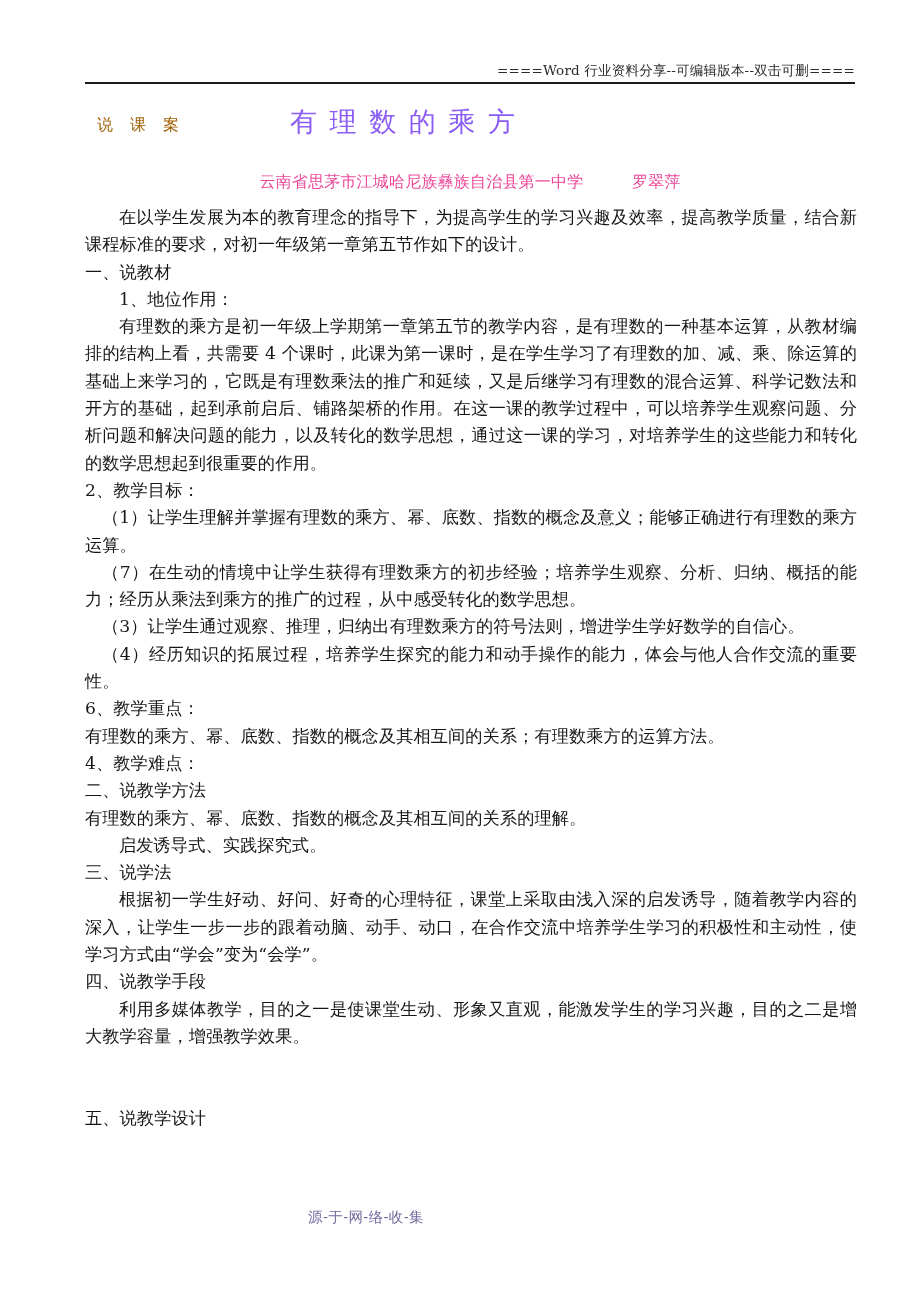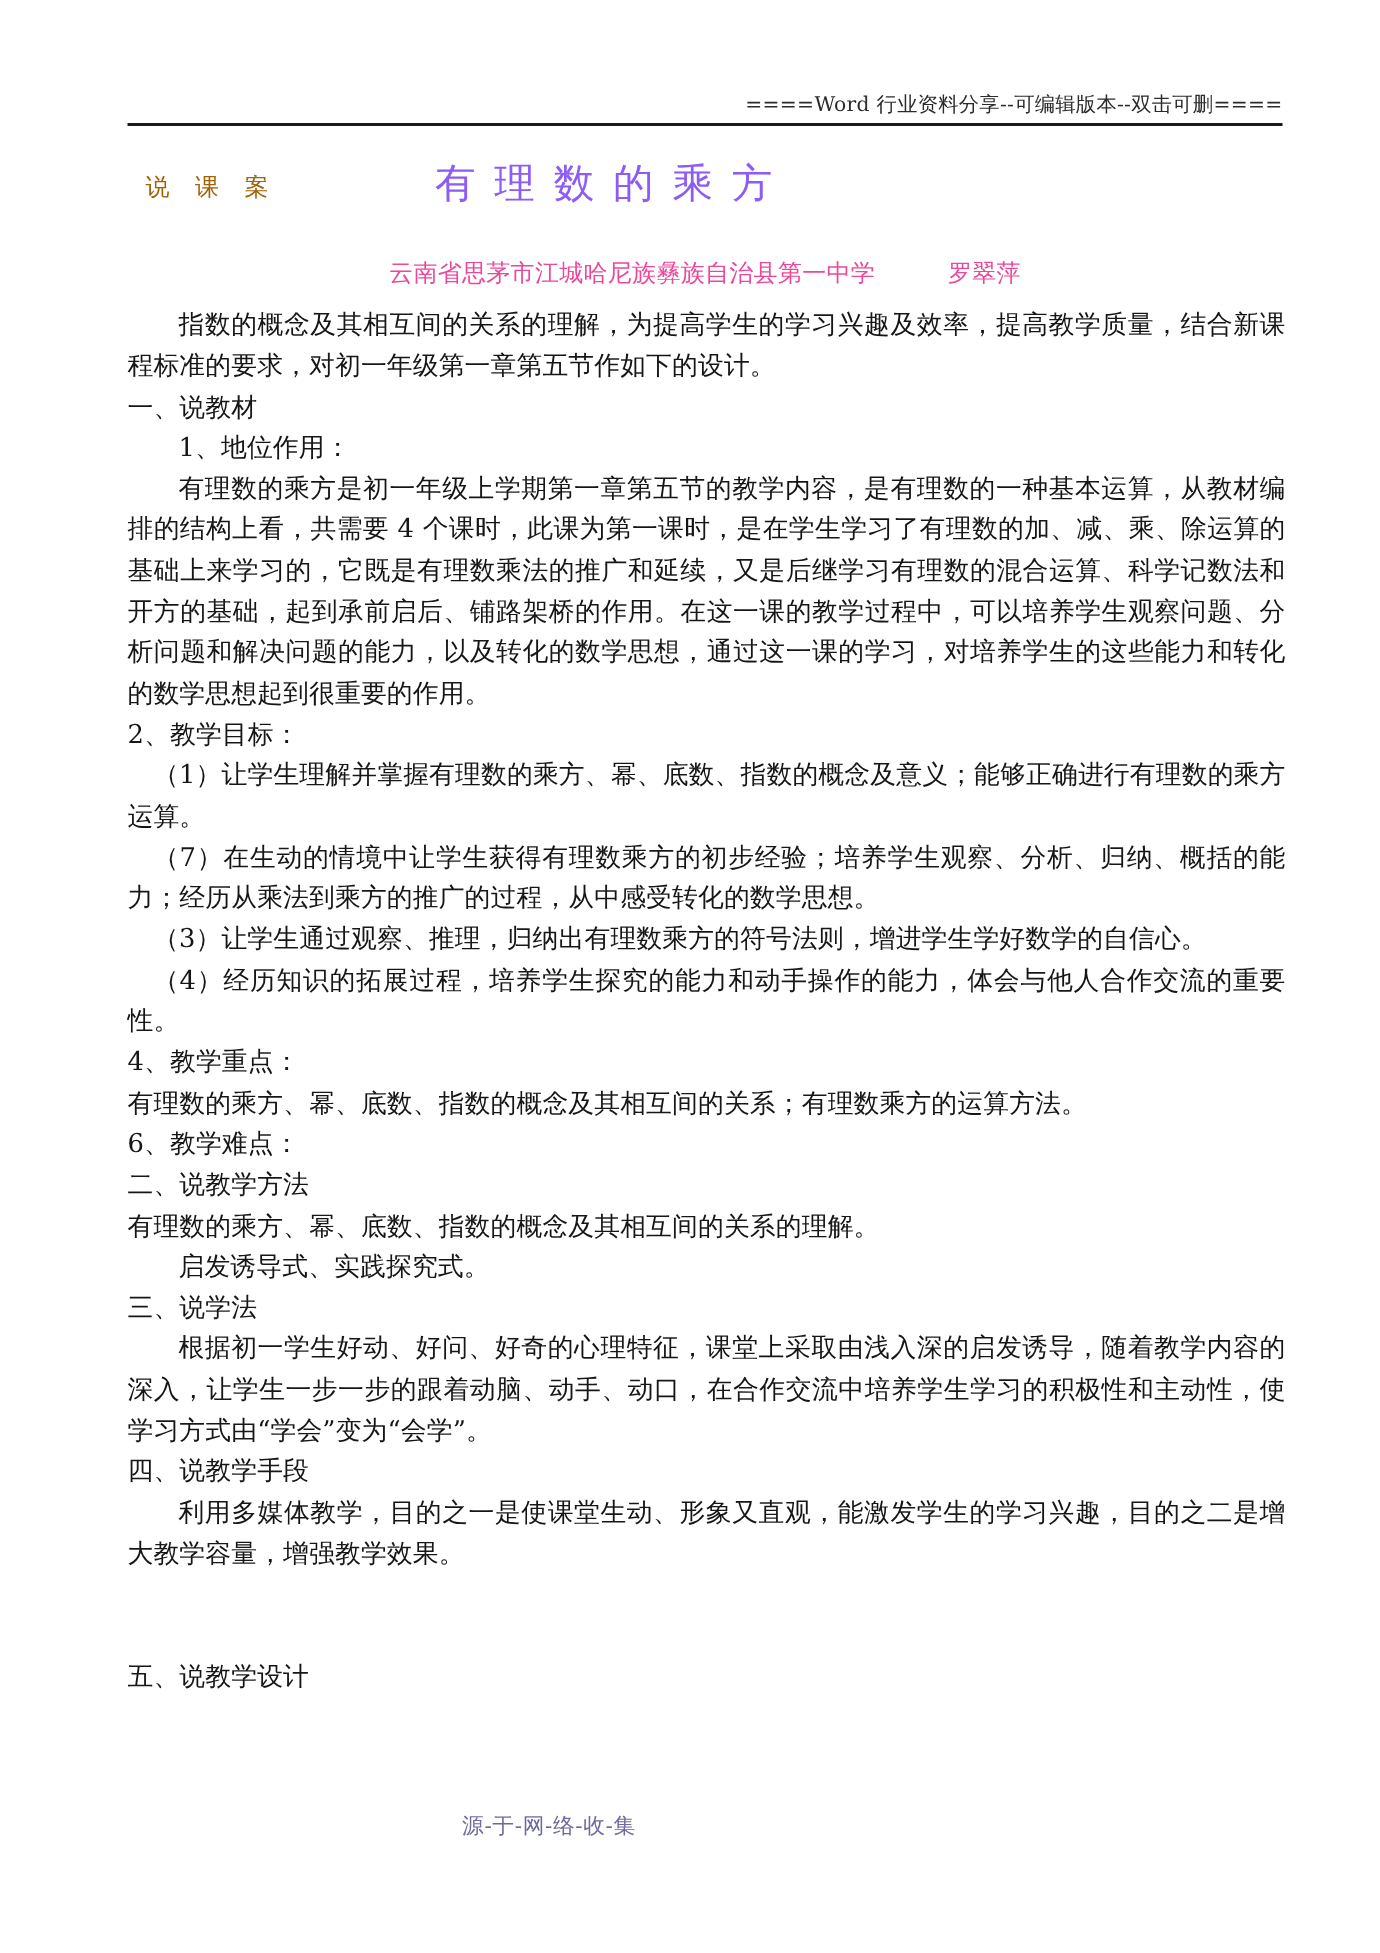--- a/index.html
+++ b/index.html
@@ -134,32 +134,32 @@
   </div>
 
   <div class="title-row">
     <div class="doc-kind">说　课　案</div>
     <div class="doc-title">有 理 数 的 乘 方</div>
   </div>
 
   <div class="byline">云南省思茅市江城哈尼族彝族自治县第一中学　　　罗翠萍</div>
 
   <div class="body-zone">
-      <p class="para indent-2">指数的概念及其相互间的关系的理解，为提高学生的学习兴趣及效率，提高教学质量，结合新课程标准的要求，对初一年级第一章第五节作如下的设计。</p>
+      <p class="para indent-2">在以学生发展为本的教育理念的指导下，为提高学生的学习兴趣及效率，提高教学质量，结合新课程标准的要求，对初一年级第一章第五节作如下的设计。</p>
       <p class="para indent-head">一、说教材</p>
       <p class="para indent-sub">1、地位作用：</p>
       <p class="para indent-2">有理数的乘方是初一年级上学期第一章第五节的教学内容，是有理数的一种基本运算，从教材编排的结构上看，共需要 4 个课时，此课为第一课时，是在学生学习了有理数的加、减、乘、除运算的基础上来学习的，它既是有理数乘法的推广和延续，又是后继学习有理数的混合运算、科学记数法和开方的基础，起到承前启后、铺路架桥的作用。在这一课的教学过程中，可以培养学生观察问题、分析问题和解决问题的能力，以及转化的数学思想，通过这一课的学习，对培养学生的这些能力和转化的数学思想起到很重要的作用。</p>
       <p class="para indent-head">2、教学目标：</p>
       <p class="para indent-1">（1）让学生理解并掌握有理数的乘方、幂、底数、指数的概念及意义；能够正确进行有理数的乘方运算。</p>
       <p class="para indent-1">（7）在生动的情境中让学生获得有理数乘方的初步经验；培养学生观察、分析、归纳、概括的能力；经历从乘法到乘方的推广的过程，从中感受转化的数学思想。</p>
       <p class="para indent-1">（3）让学生通过观察、推理，归纳出有理数乘方的符号法则，增进学生学好数学的自信心。</p>
       <p class="para indent-1">（4）经历知识的拓展过程，培养学生探究的能力和动手操作的能力，体会与他人合作交流的重要性。</p>
-      <p class="para indent-head">4、教学重点：</p>
+      <p class="para indent-head">6、教学重点：</p>
       <p class="para indent-head">有理数的乘方、幂、底数、指数的概念及其相互间的关系；有理数乘方的运算方法。</p>
-      <p class="para indent-head">6、教学难点：</p>
+      <p class="para indent-head">4、教学难点：</p>
       <p class="para indent-head">二、说教学方法</p>
       <p class="para indent-head">有理数的乘方、幂、底数、指数的概念及其相互间的关系的理解。</p>
       <p class="para indent-sub">启发诱导式、实践探究式。</p>
       <p class="para indent-head">三、说学法</p>
       <p class="para indent-2">根据初一学生好动、好问、好奇的心理特征，课堂上采取由浅入深的启发诱导，随着教学内容的深入，让学生一步一步的跟着动脑、动手、动口，在合作交流中培养学生学习的积极性和主动性，使学习方式由“学会”变为“会学”。</p>
       <p class="para indent-head">四、说教学手段</p>
       <p class="para indent-2">利用多媒体教学，目的之一是使课堂生动、形象又直观，能激发学生的学习兴趣，目的之二是增大教学容量，增强教学效果。</p>
       <p class="para blank">　</p>
       <p class="para blank">　</p>
       <p class="para indent-head">五、说教学设计</p>

